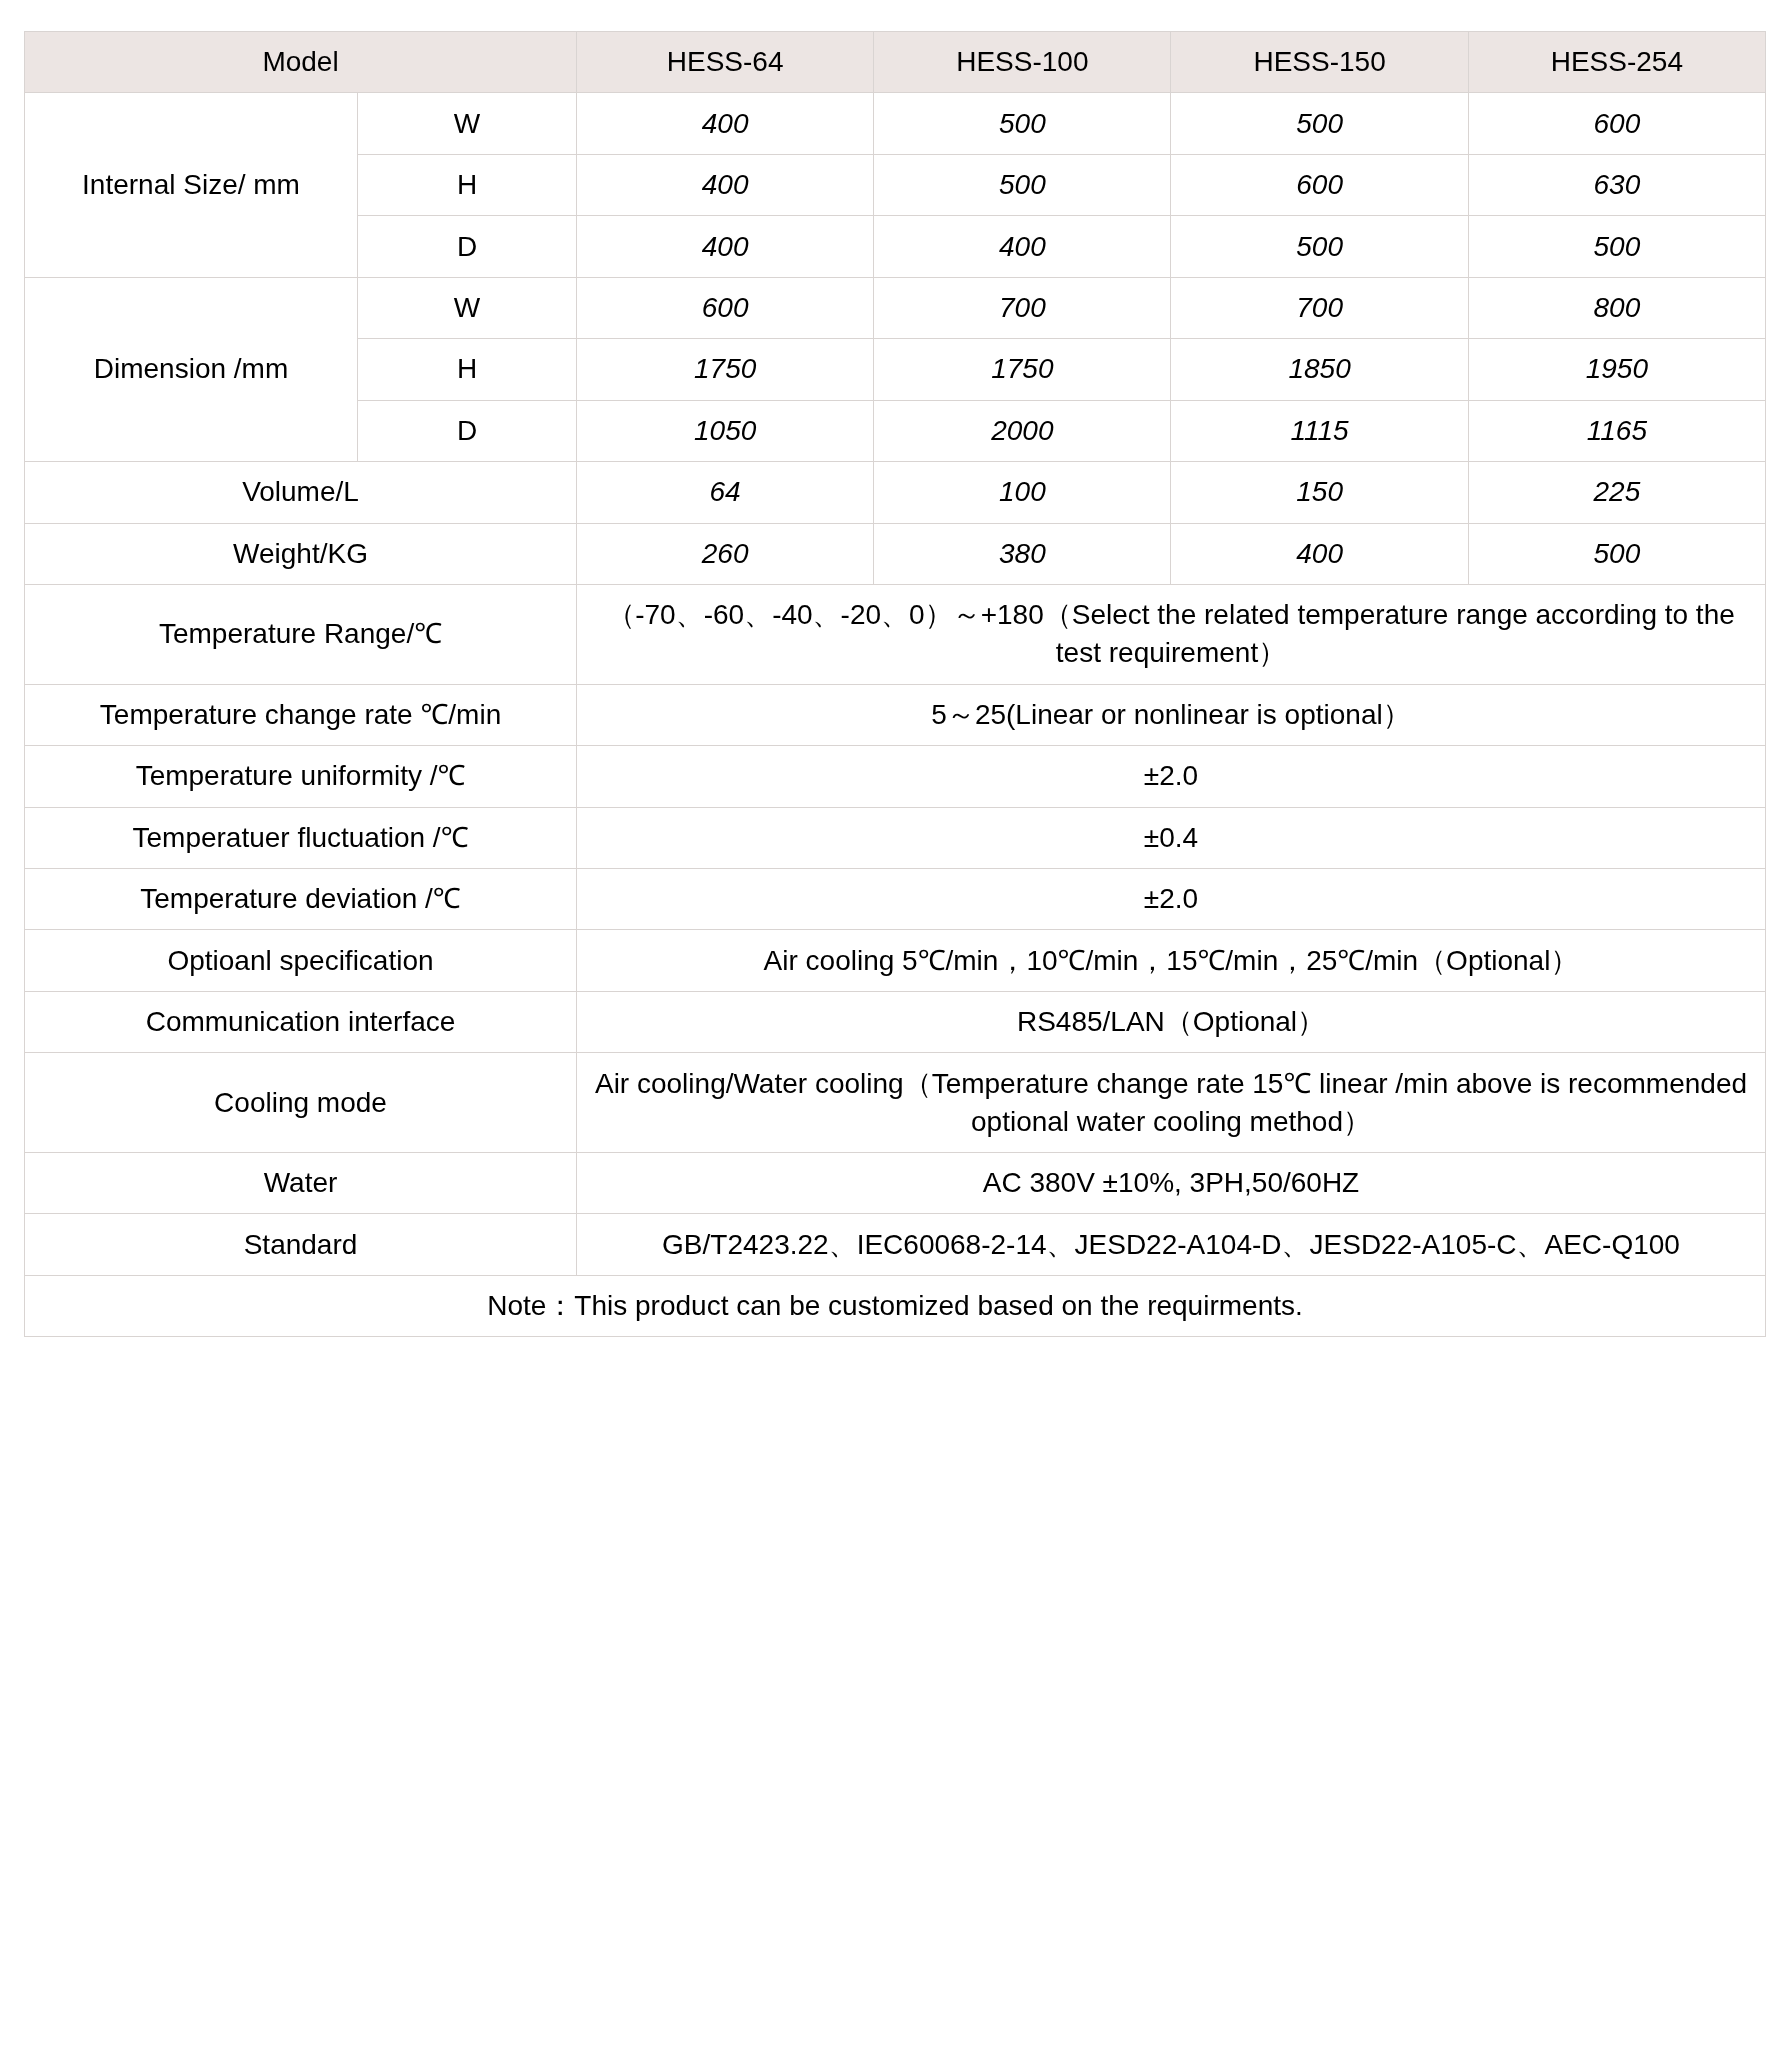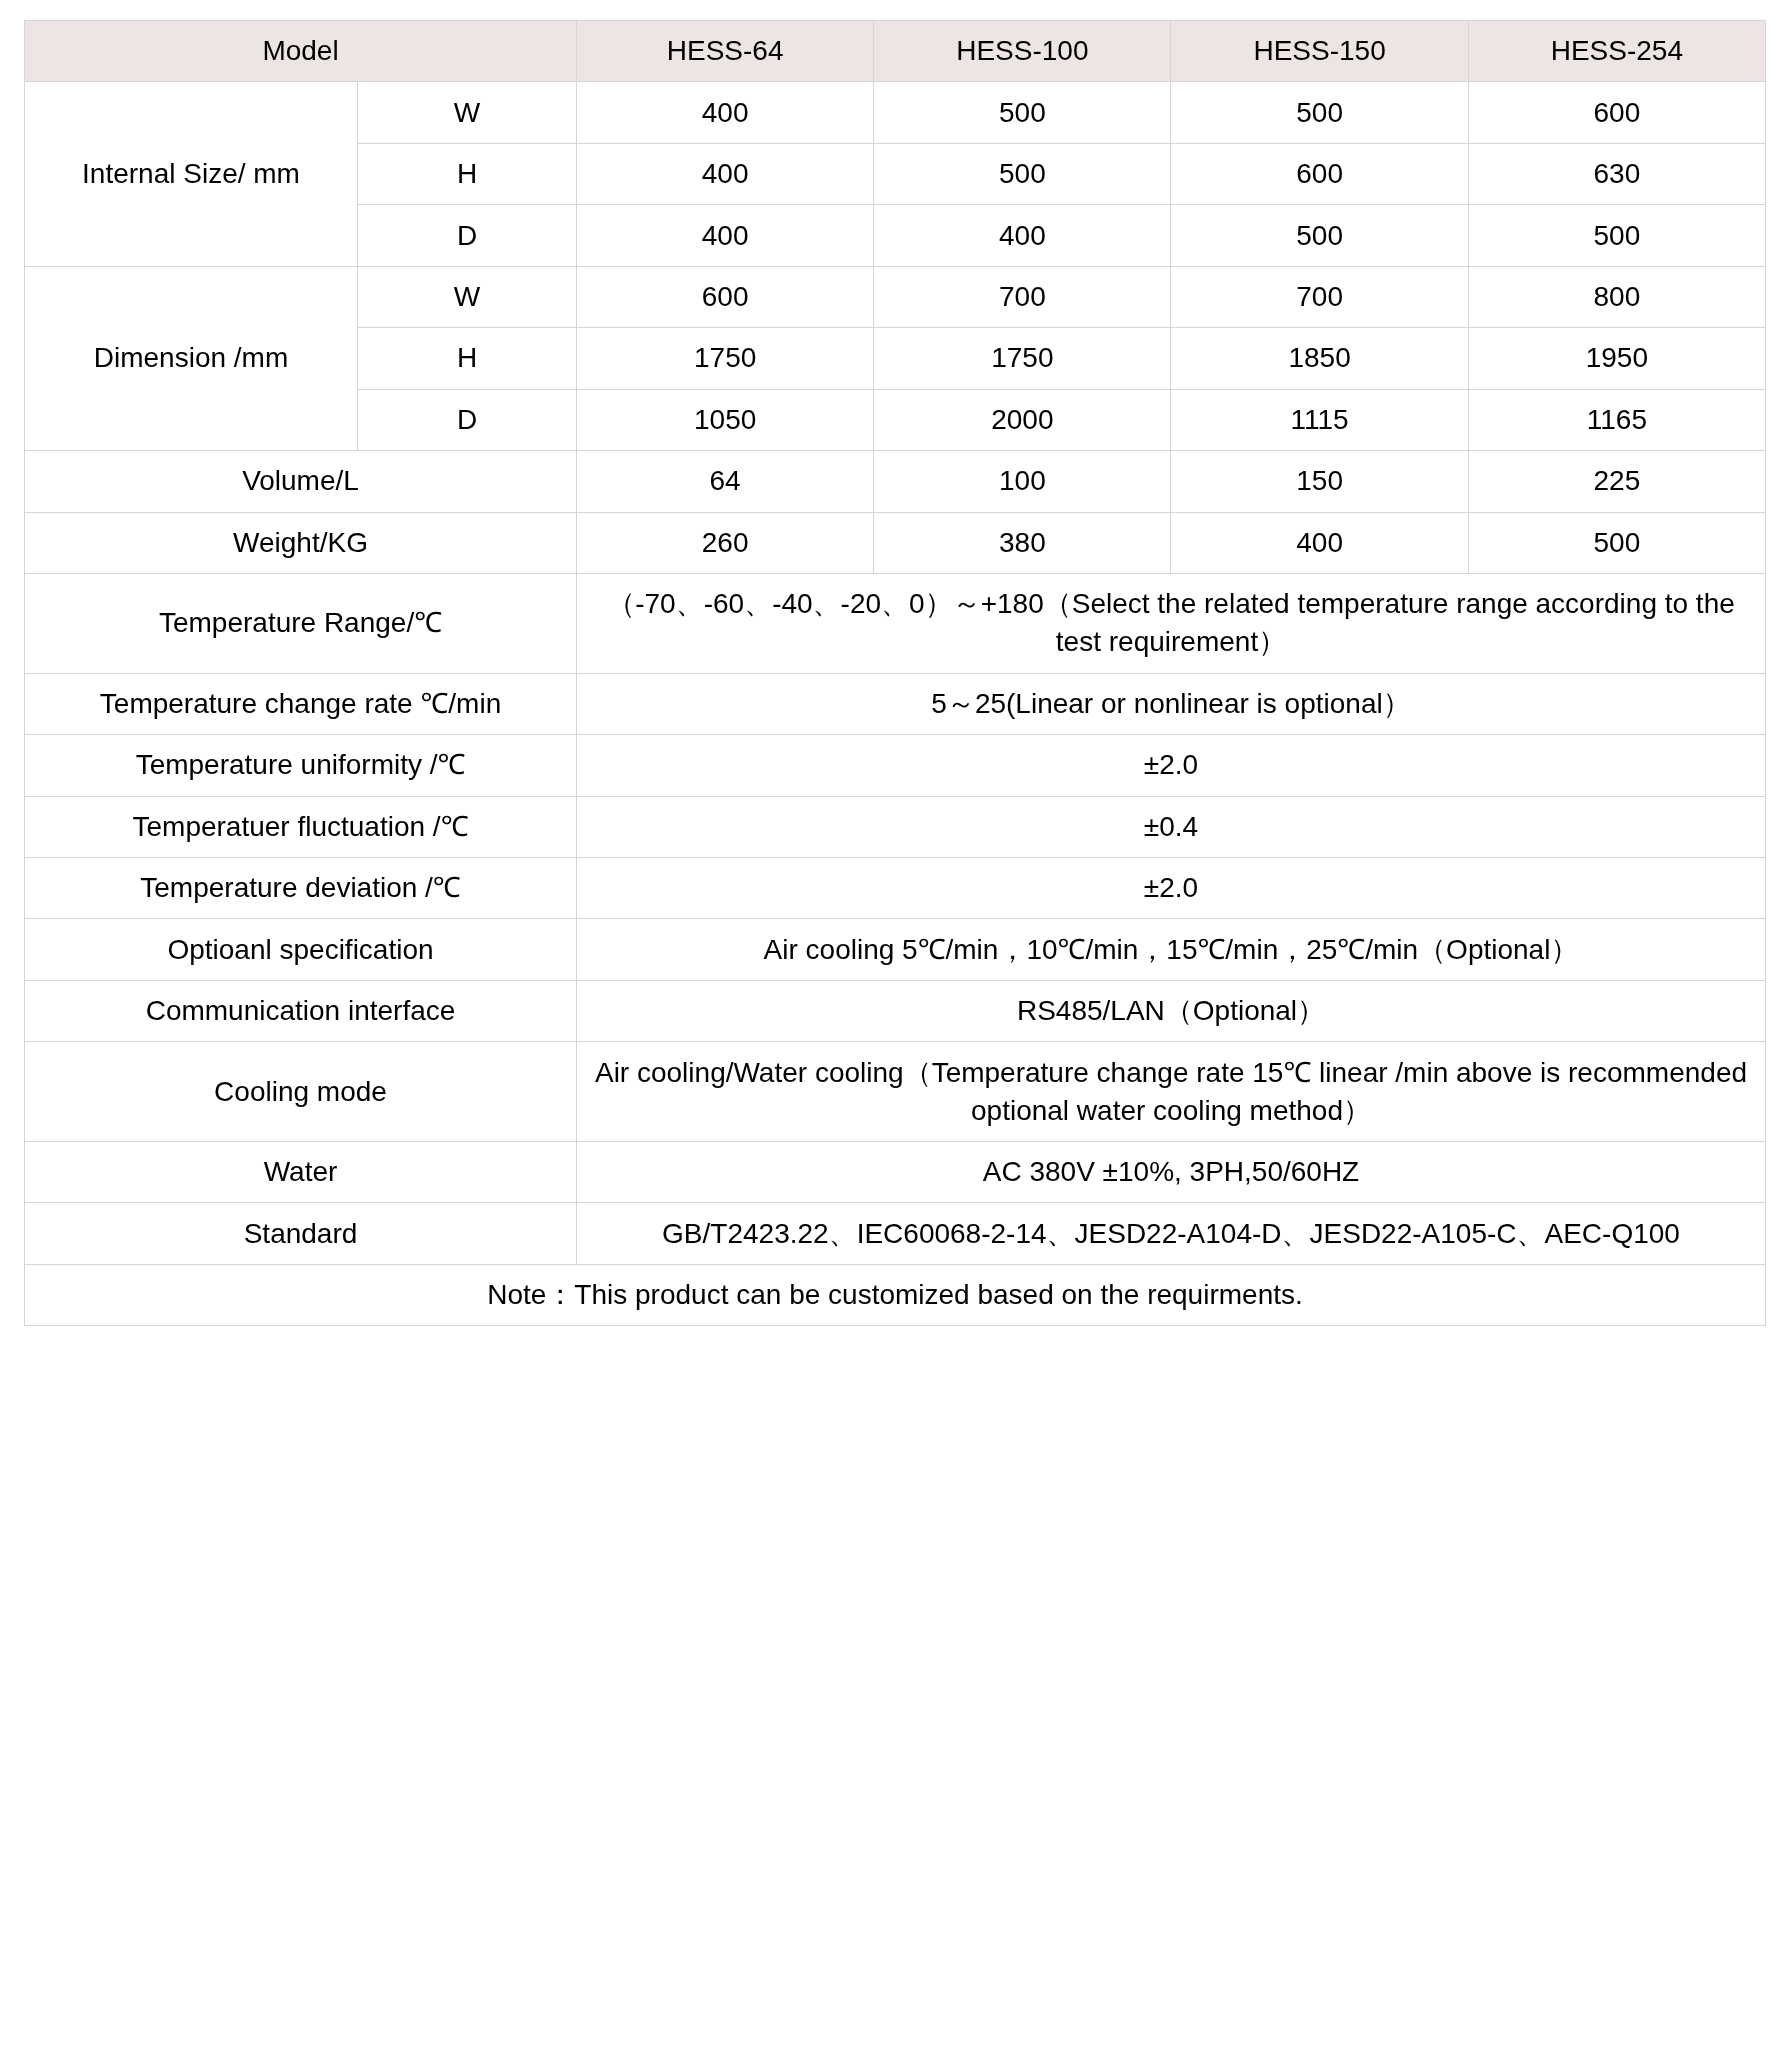--- a/index.html
+++ b/index.html
@@ -8,21 +8,21 @@
     background: #ffffff;
   }
   body {
     width: 1790px;
     font-family: "Liberation Sans", sans-serif;
     color: #000000;
   }
   .sheet {
     width: 1790px;
     box-sizing: border-box;
-    padding: 20px 24px 24px 24px;
+    padding: 31px 24px 24px 24px;
   }
   table.spec {
     border-collapse: collapse;
     width: 100%;
     table-layout: fixed;
   }
   table.spec td, table.spec th {
     border: 0.9px solid #d9d4d2;
     text-align: center;
     vertical-align: middle;
@@ -45,20 +45,21 @@
   .label-tall {
     font-size: 28px;
     line-height: 1.42;
     margin-top: 6px;
   }
   .dim {
     font-size: 28px;
   }
   .val {
     font-size: 28px;
+    font-style: italic;
   }
   .wide {
     font-size: 28px;
     line-height: 1.45;
     padding: 15px 20.5px;
   }
   .note td {
     font-size: 29px;
     padding: 18.6px 7.5px;
   }

